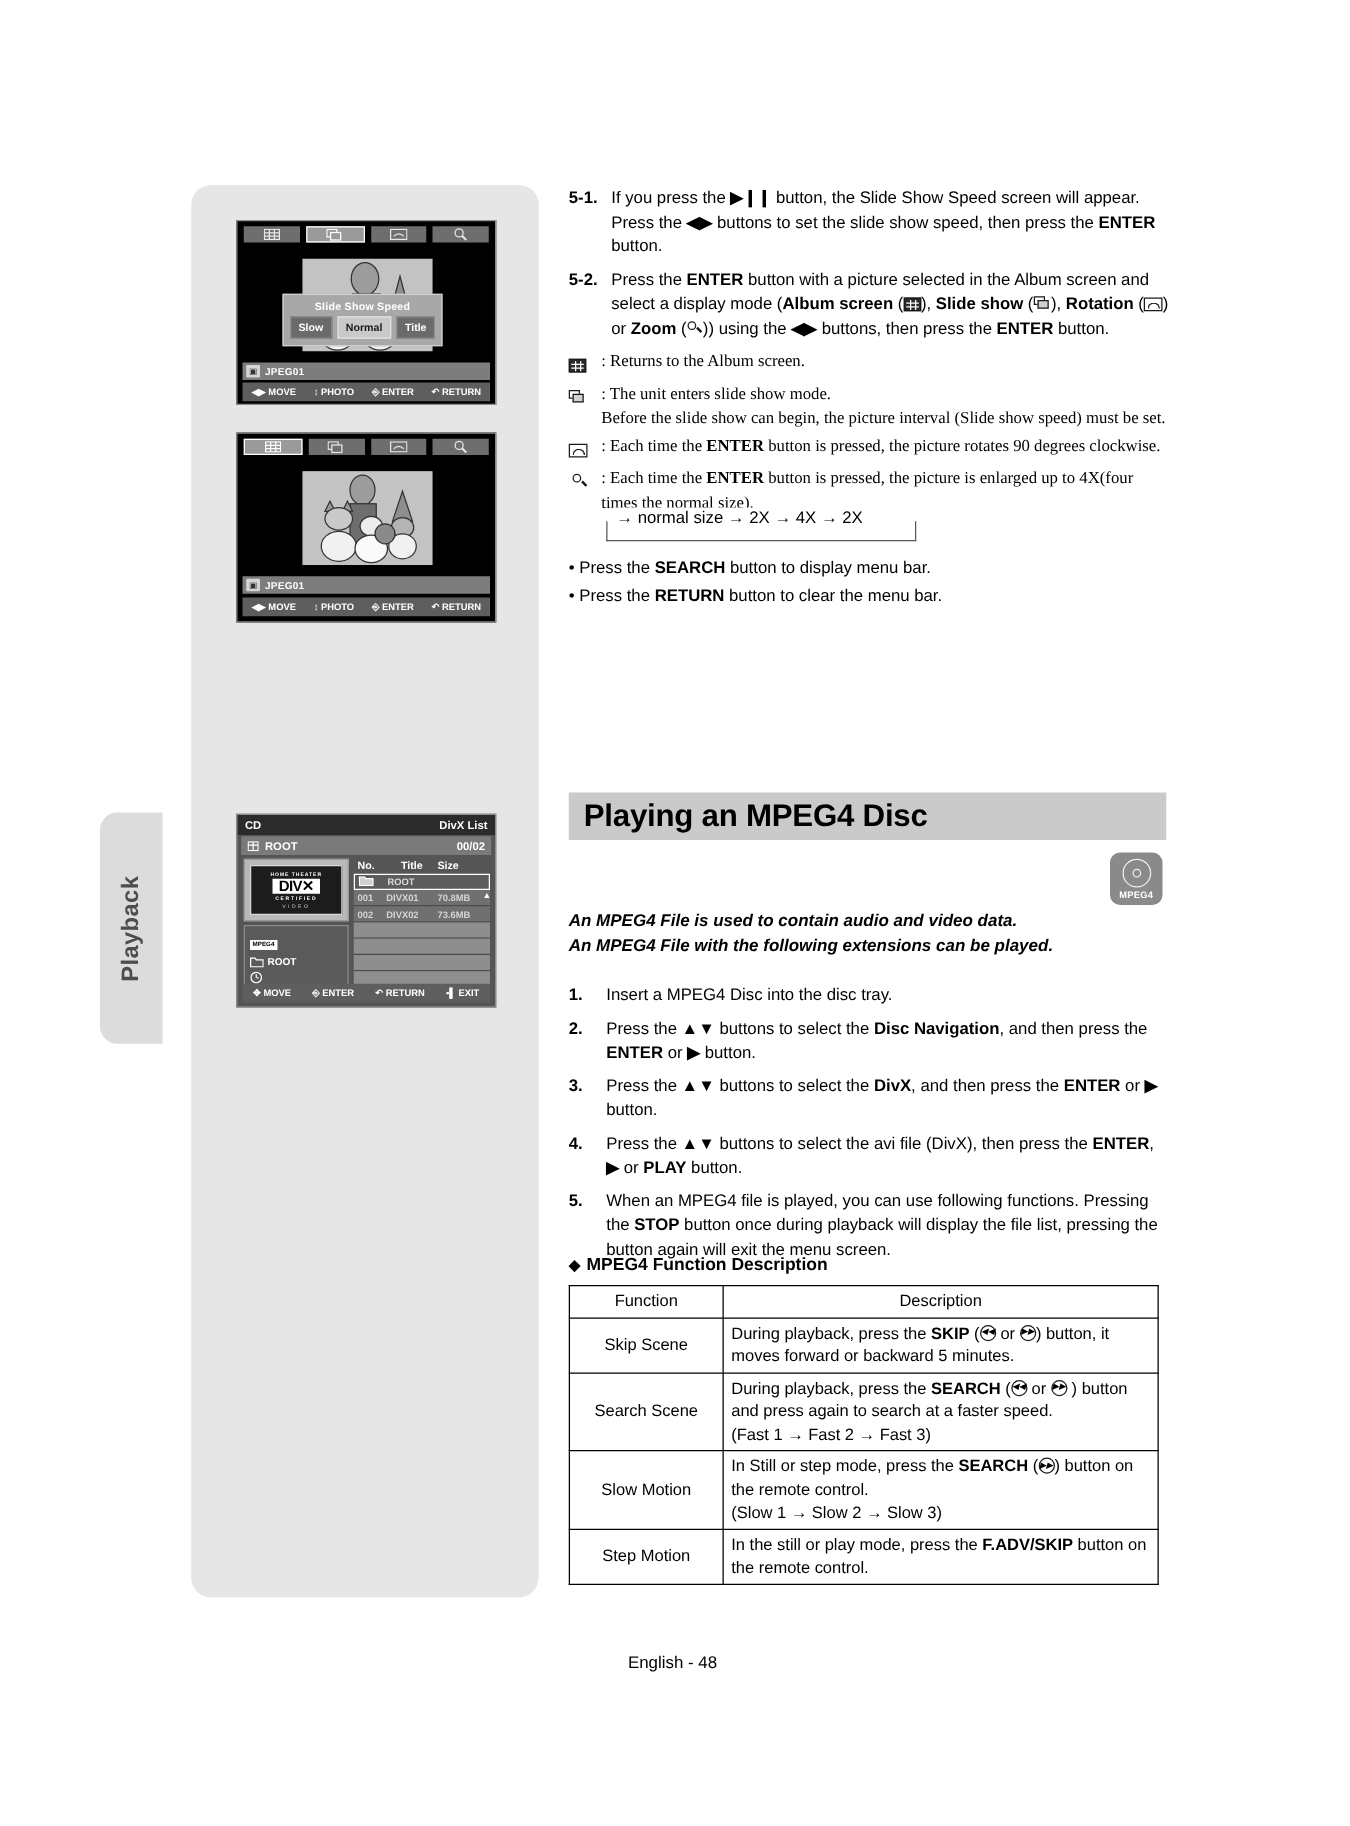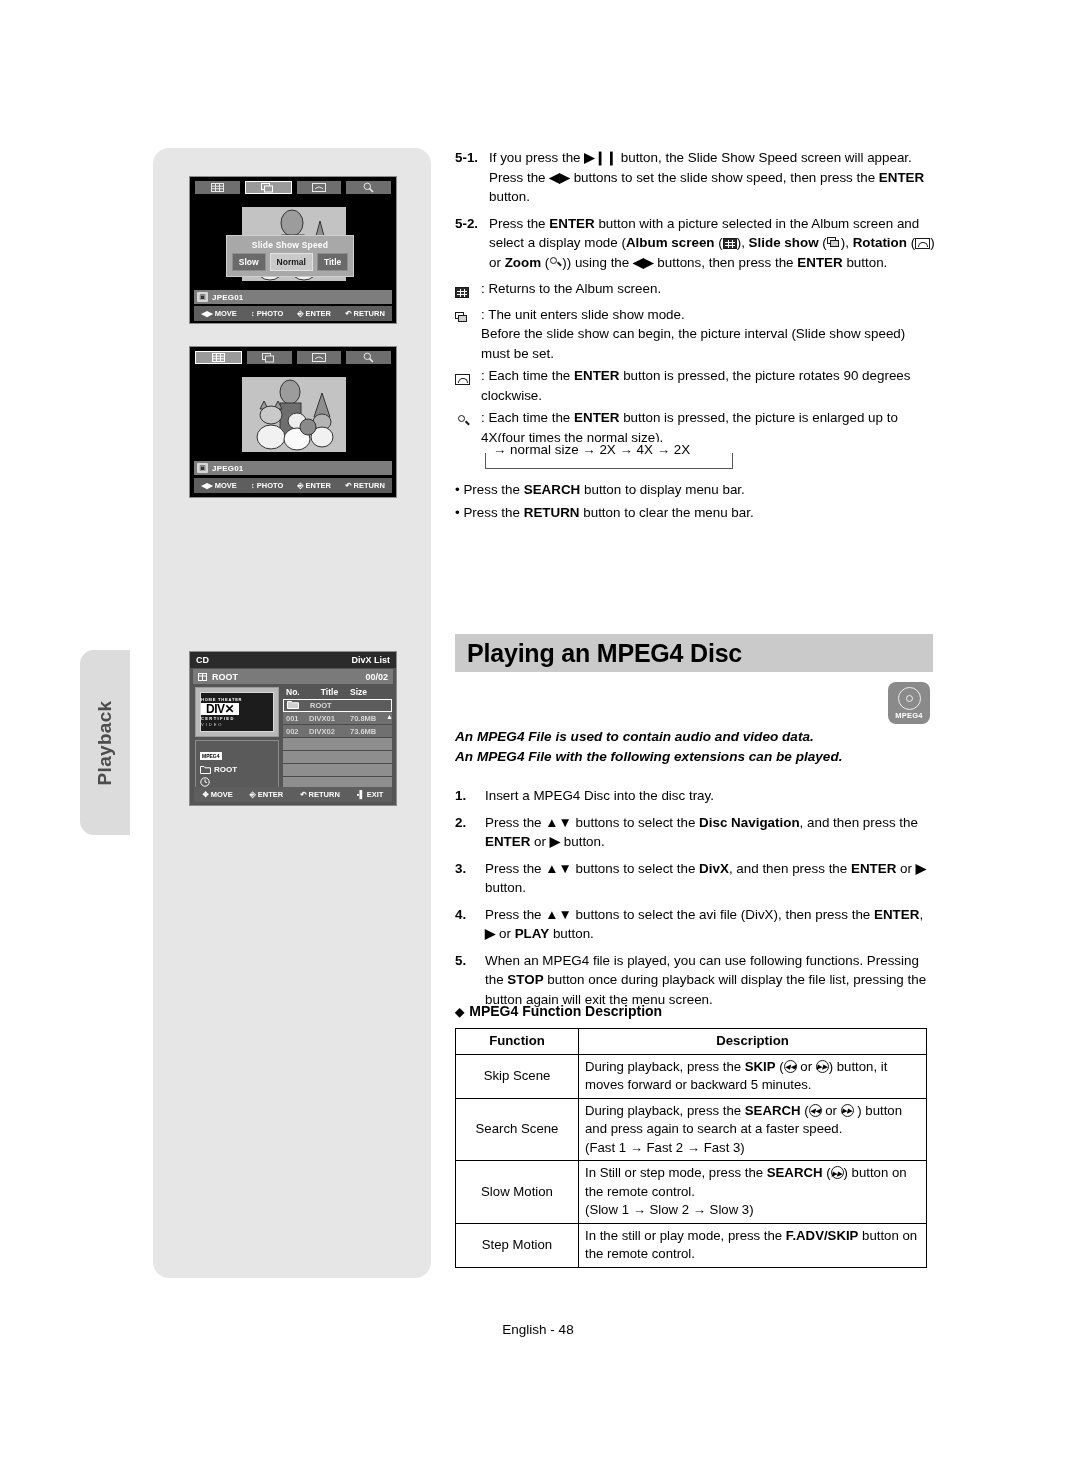--- a/index.html
+++ b/index.html
@@ -132,21 +132,21 @@
   .dv-left {
     position:absolute; left:5px; top:35px; width:84px;
   }
   .dv-logo {
     height:50px; background:#b9b9b9; border:1px solid #9a9a9a;
     display:flex;align-items:center;justify-content:center;
     padding:3px;
   }
   .divxmark{
     width:74px;height:40px;background:#1c1c1c;border:1px solid #d8d8d8;
-    display:flex;flex-direction:column;align-items:flex-start;justify-content:center;
+    display:flex;flex-direction:column;align-items:center;justify-content:center;
     gap:1px;
   }
   .divxmark .t{font-size:4px;color:#fff;letter-spacing:.8px;font-weight:bold}
   .divxmark .m{background:#fff;color:#000;font-size:12px;font-weight:bold;
     letter-spacing:-.5px;padding:0 5px;line-height:12px;}
   .divxmark .c{font-size:4px;color:#fff;letter-spacing:1.4px;font-weight:bold}
   .divxmark .v{font-size:4px;color:#cfcfcf;letter-spacing:2px;}
   .dv-tree {
     margin-top:3px; height:58px; background:#5a5a5a; border:1px solid #8b8b8b;
     padding:3px 4px; color:#fff;
@@ -175,21 +175,21 @@
     left: 455px; top: 148px;
     width: 480px;
   }
   .steps { font-size: 13.4px; line-height: 19.5px; }
   .step { display: flex; margin-bottom: 7px; }
   .step .num { font-weight: bold; width: 30px; flex: none; }
   .step .num.wide { width: 34px; }
   .step .body { flex: 1; }
   b { font-weight: bold; }
 
-  .iconline { display:flex; margin-bottom: 3px; font-size:13.4px; line-height:19.5px;}
+  .iconline { display:flex; margin-bottom: 3px; font-size:13.4px; line-height:19.5px;font-family:Liberation Serif, serif;}
   .iconline .ic { width: 26px; flex:none; padding-top:3px; }
   .iconline .tx { flex:1; }
 
   .zoomflow {
     margin: 6px 0 10px 30px;
     border: 1.6px solid #585858;
     border-top: none;
     width: 248px; height: 16px;
     position: relative;
   }
@@ -247,21 +247,21 @@
     border-collapse: collapse;
     font-size: 13.2px;
   }
   #fntable td, #fntable th {
     border: 1.4px solid #000;
     padding: 3px 6px;
     vertical-align: middle;
     font-weight: normal;
     line-height: 18.5px;
   }
-  #fntable th { text-align:center; font-weight: bold; }
+  #fntable th { text-align:center; font-weight: normal; }
   #fntable td.fn { width: 123px; text-align:center; }
   #fntable td.de { text-align:left; }
 
   #pagefoot {
     position:absolute; left:0; top:1322px; width:1080px;
     text-align:center; font-size:13.5px;
   }
   #pagefoot span { display:inline-block; transform: translateX(-2px); }
 
   

